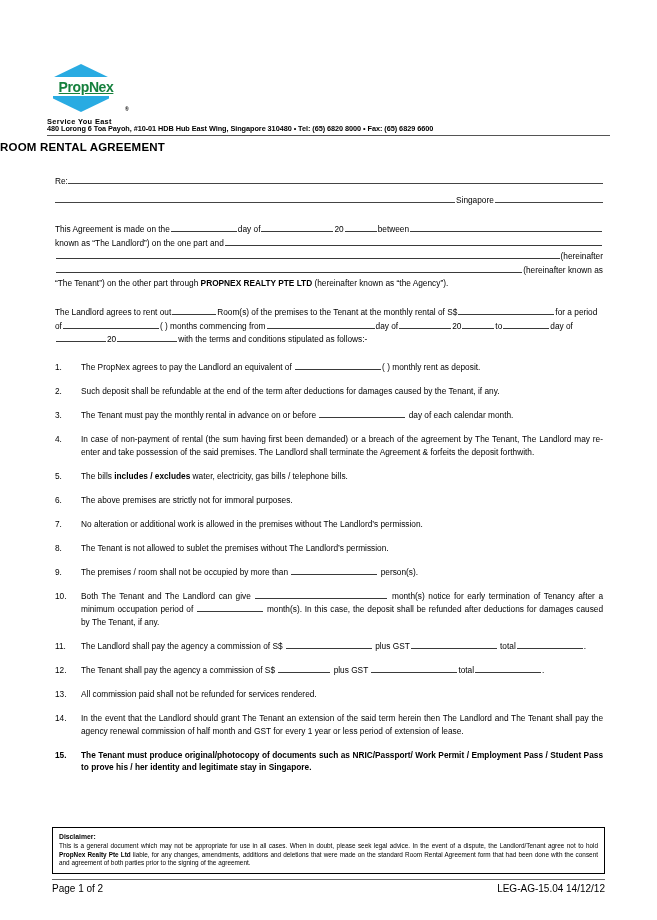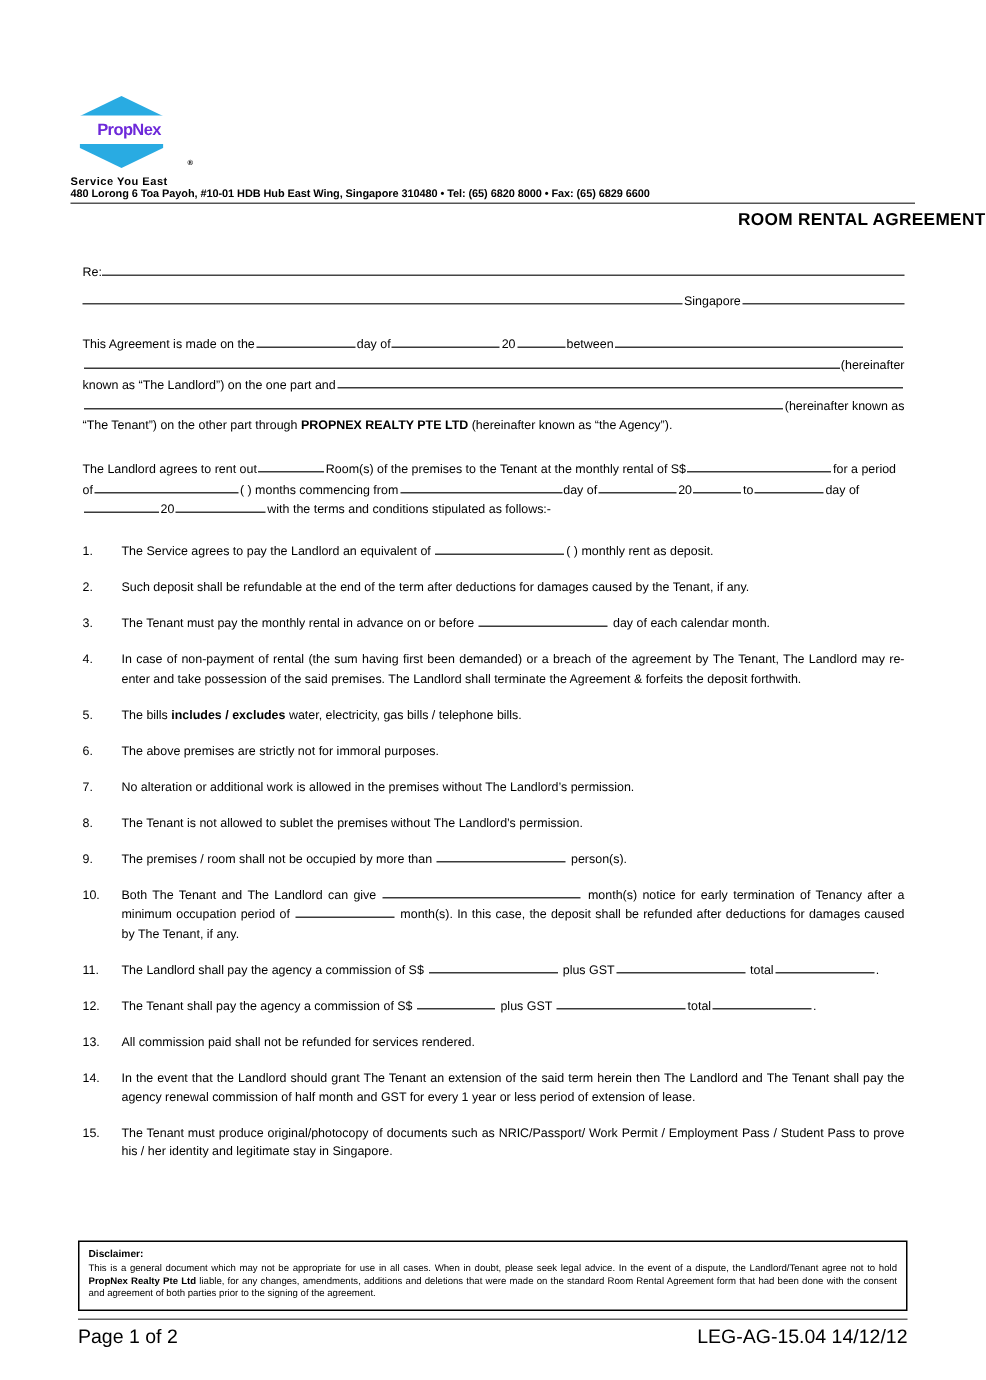--- a/index.html
+++ b/index.html
@@ -44,25 +44,26 @@
   .logo-wordmark {
     position: absolute;
     left: 0px;
     top: 13px;
     width: 78px;
     height: 19px;
     background: #ffffff;
     display: flex;
     align-items: center;
     justify-content: center;
-    font-size: 11px;
+    font-size: 14px;
     font-weight: bold;
     letter-spacing: -0.4px;
-    color: #6d28d9;
+    color: #15803d;
     font-family: "Liberation Sans", sans-serif;
+    text-decoration: underline;
   }
   .tagline-row {
     position: relative;
     margin-top: -2px;
     height: 12px;
   }
   .tagline {
     font-size: 7.4px;
     font-weight: bold;
     letter-spacing: 0.35px;
@@ -89,21 +90,21 @@
     border-top: 1px solid #555555;
     width: 563px;
   }
 
   
   .doc-title {
     position: absolute;
     left: 0;
     top: 141px;
     width: 657px;
-    text-align: right;
+    text-align: left;
     font-size: 11.5px;
     font-weight: bold;
     letter-spacing: 0.2px;
   }
 
   
   .body-area {
     position: absolute;
     left: 55px;
     top: 174px;
@@ -175,21 +176,21 @@
     line-height: 12.6px;
   }
   .clause-text {
     flex: 1 1 auto;
     font-size: 8.3px;
     line-height: 12.6px;
     text-align: justify;
   }
   .clause-text b { font-weight: bold; }
   .clause.bold .clause-num,
-  .clause.bold .clause-text { font-weight: normal; }
+  .clause.bold .clause-text { font-weight: bold; }
 
   
   .disclaimer {
     position: absolute;
     left: 52px;
     top: 827px;
     width: 553px;
     border: 1px solid #000000;
     box-sizing: border-box;
     padding: 4px 6px 5px 6px;
@@ -215,21 +216,21 @@
     width: 553px;
     border-top: 1px solid #666666;
   }
   .footer {
     position: absolute;
     left: 52px;
     top: 883px;
     width: 553px;
     display: flex;
     justify-content: space-between;
-    font-size: 13px;
+    font-size: 10px;
   }
 </style>
 </head>
 <body>
 
 <div class="page">
 
   <div class="letterhead">
     <div class="logo-block">
       <div class="logo-diamond"></div>
@@ -266,27 +267,27 @@
         <span class="fill" style="flex:0 0 66px"></span>
         <span class="txt">day of</span>
         <span class="fill" style="flex:0 0 72px"></span>
         <span class="txt">20</span>
         <span class="fill" style="flex:0 0 32px"></span>
         <span class="txt">between</span>
         <span class="fill"></span>
       </div>
 
       <div class="agreement-line">
+        <span class="txt">known as “The Landlord”) on the one part and</span>
+        <span class="fill"></span>
+      </div>
+
+      <div class="agreement-line">
         <span class="fill"></span>
         <span class="txt">(hereinafter</span>
-      </div>
-
-      <div class="agreement-line">
-        <span class="txt">known as “The Landlord”) on the one part and</span>
-        <span class="fill"></span>
       </div>
 
       <div class="agreement-line">
         <span class="fill"></span>
         <span class="txt">(hereinafter  known  as</span>
       </div>
 
       <div style="white-space:nowrap;">
         <span>“The Tenant”) on the other part through</span>
         <b>PROPNEX REALTY PTE LTD</b>
@@ -322,21 +323,21 @@
         <span class="fill" style="flex:0 0 50px"></span>
         <span class="txt">20</span>
         <span class="fill" style="flex:0 0 60px"></span>
         <span class="txt">with the terms and conditions stipulated as follows:-</span>
       </div>
     </div>
 
     <div class="clauses">
         <div class="clause">
           <div class="clause-num">1.</div>
-          <div class="clause-text"><span>The Service agrees to pay the Landlord an equivalent of </span><span class="blank b-lg"></span><span>(      ) monthly rent as deposit.</span></div>
+          <div class="clause-text"><span>The PropNex agrees to pay the Landlord an equivalent of </span><span class="blank b-lg"></span><span>(      ) monthly rent as deposit.</span></div>
         </div>
         <div class="clause">
           <div class="clause-num">2.</div>
           <div class="clause-text"><span>Such deposit shall be refundable at the end of the term after deductions for damages caused by the Tenant, if any.</span></div>
         </div>
         <div class="clause">
           <div class="clause-num">3.</div>
           <div class="clause-text"><span>The Tenant must pay the monthly rental in advance on or before </span><span class="blank b-lg"></span><span> day of each calendar month.</span></div>
         </div>
         <div class="clause">

